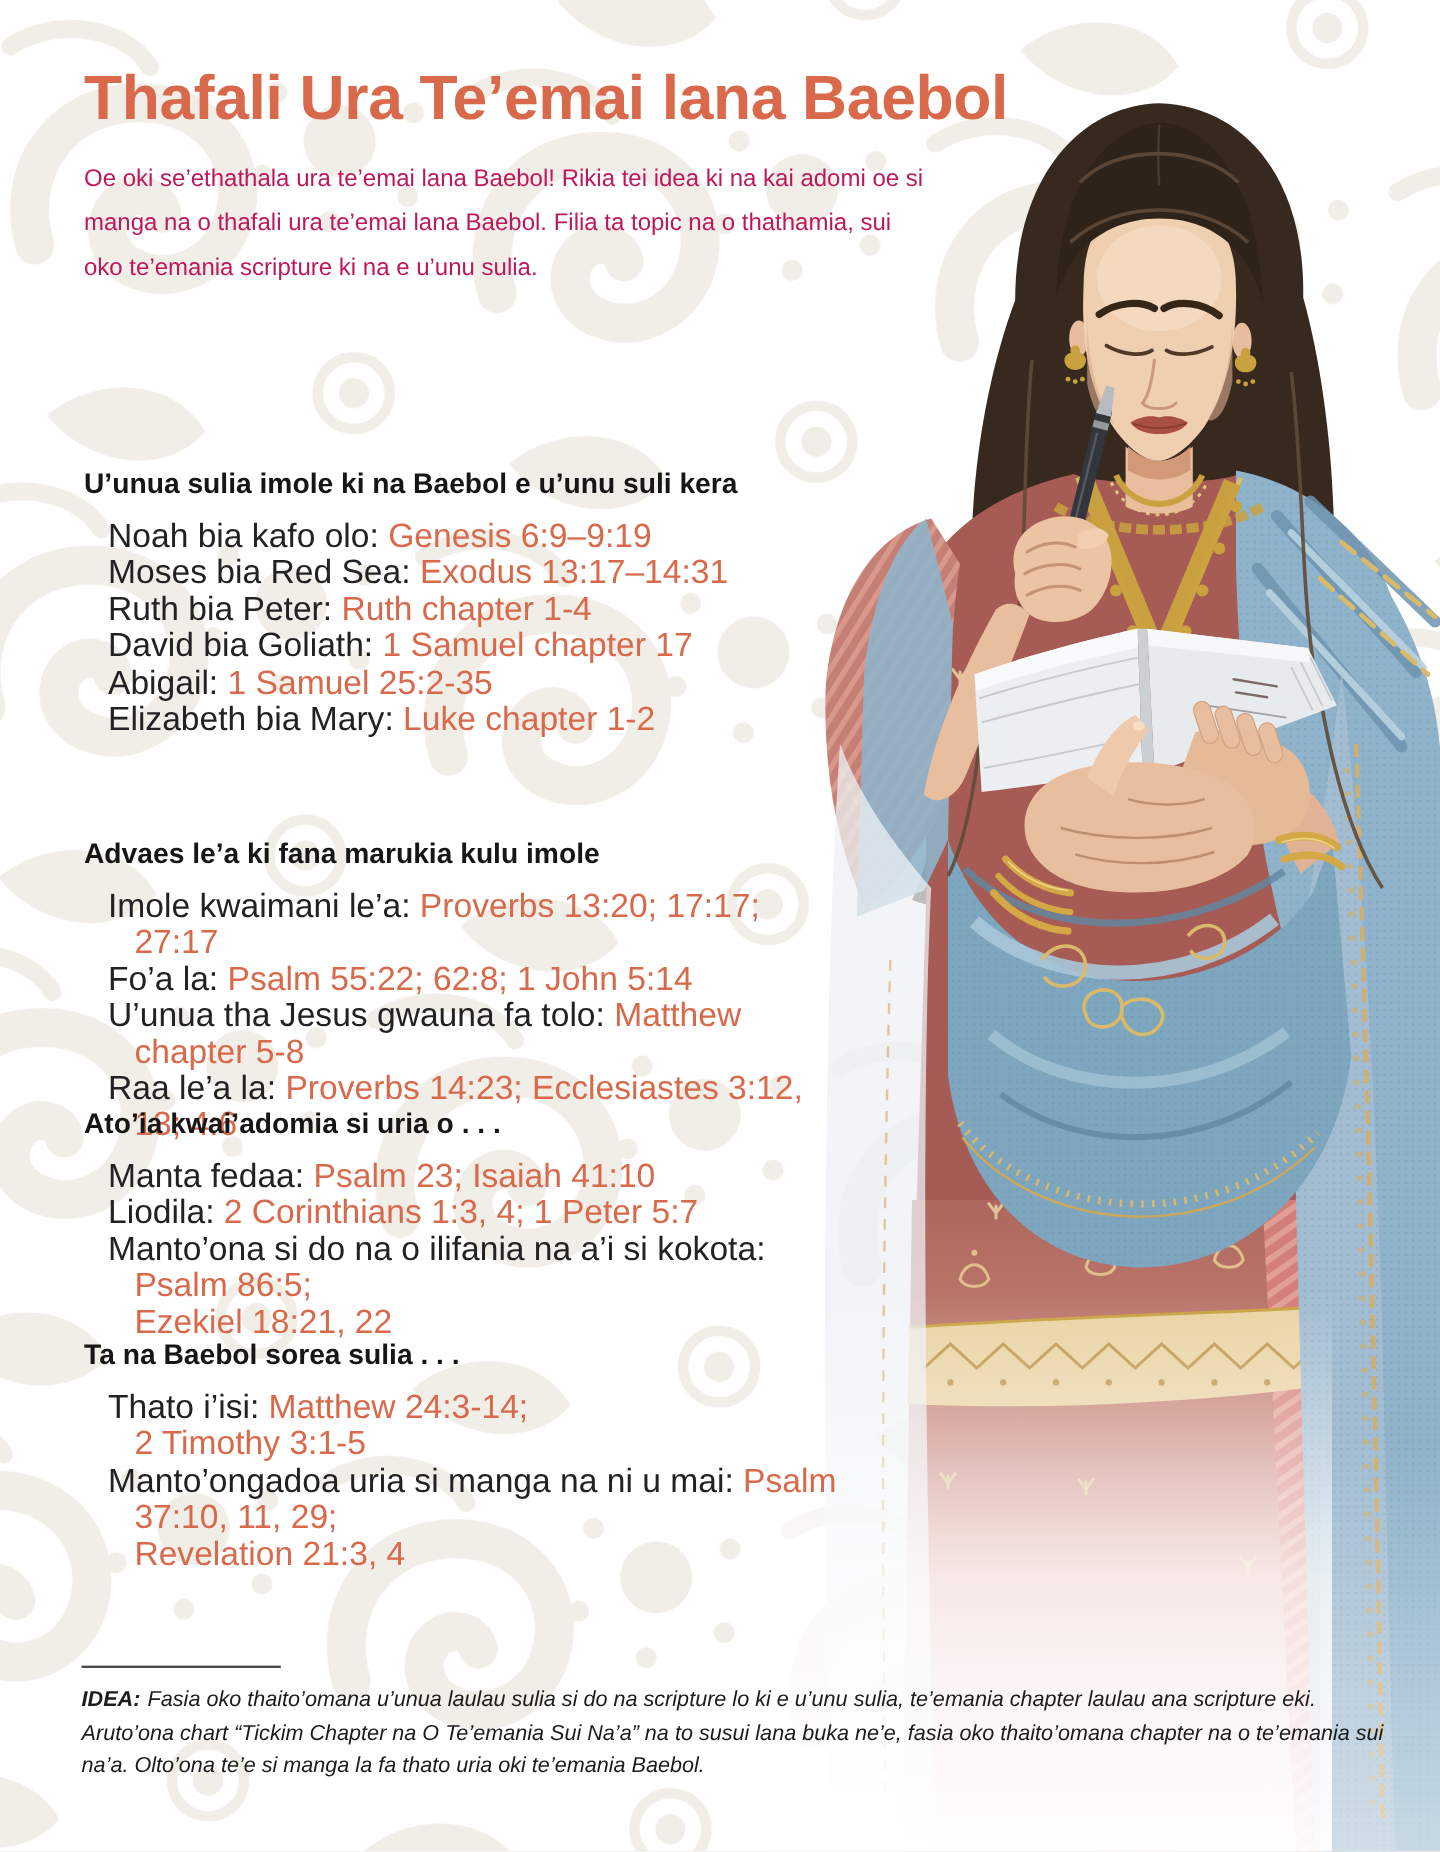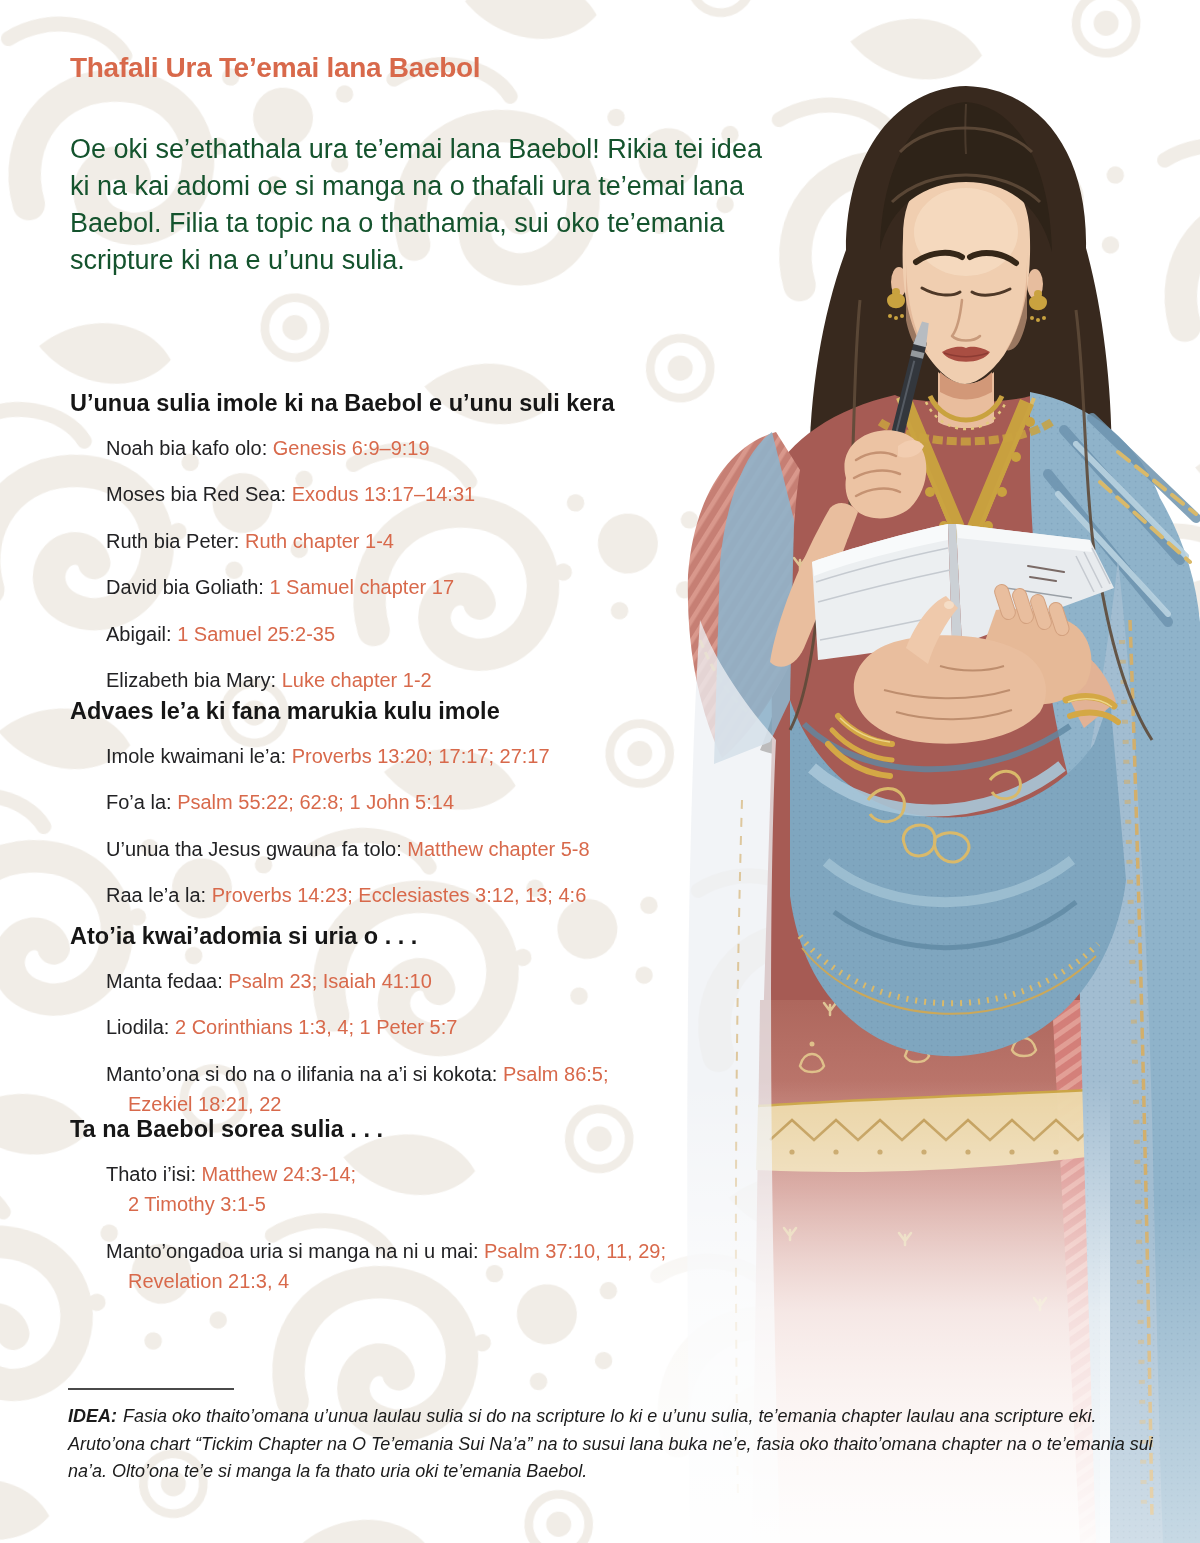--- a/index.html
+++ b/index.html
@@ -6,38 +6,38 @@
   .page{
     position:relative;width:1200px;height:1543px;margin:0 auto;
     background:#ffffff;overflow:hidden;
     font-family:"Liberation Sans", sans-serif;
   }
   svg.bg{position:absolute;left:0;top:0;width:1200px;height:1543px;}
   .content{position:absolute;left:0;top:0;width:100%;height:100%;}
 
   .title{
     position:absolute;left:70px;top:52px;margin:0;
-    font-size:28px;font-weight:bold;color:#D8694B;letter-spacing:-0.3px;
+    font-size:52px;font-weight:bold;color:#D8694B;letter-spacing:-0.3px;
   }
   .intro{
     position:absolute;left:70px;top:131px;width:705px;margin:0;
-    font-size:27px;line-height:37px;color:#14532d;
+    font-size:20px;line-height:37px;color:#be185d;
   }
   .sections{position:absolute;left:70px;top:0;width:640px;height:100%;}
   .sections section{position:absolute;left:0;width:100%;}
   .sections section:nth-of-type(1){top:390px}
   .sections section:nth-of-type(2){top:698px}
   .sections section:nth-of-type(3){top:923px}
   .sections section:nth-of-type(4){top:1116px}
   .sections h2{
     margin:0 0 15px 0;font-size:23.5px;font-weight:bold;color:#161616;
   }
   .item{
-    font-size:20px;line-height:30.4px;color:#222224;
-    padding-left:42px;text-indent:-22px;margin:16px;
+    font-size:28px;line-height:30.4px;color:#222224;
+    padding-left:42px;text-indent:-22px;margin:0;
   }
   .ref{color:#D8694B;}
   .footer{
     position:absolute;left:68px;top:1388px;width:1102px;
     font-size:18px;line-height:27.5px;color:#1b1b1b;font-style:italic;
   }
   .footer-rule{width:166px;border:0;border-top:2px solid #4a4a4a;margin:0 0 13px 0;}
   .idea-label{font-weight:bold;margin-right:6px;}
 </style>
 </head>

